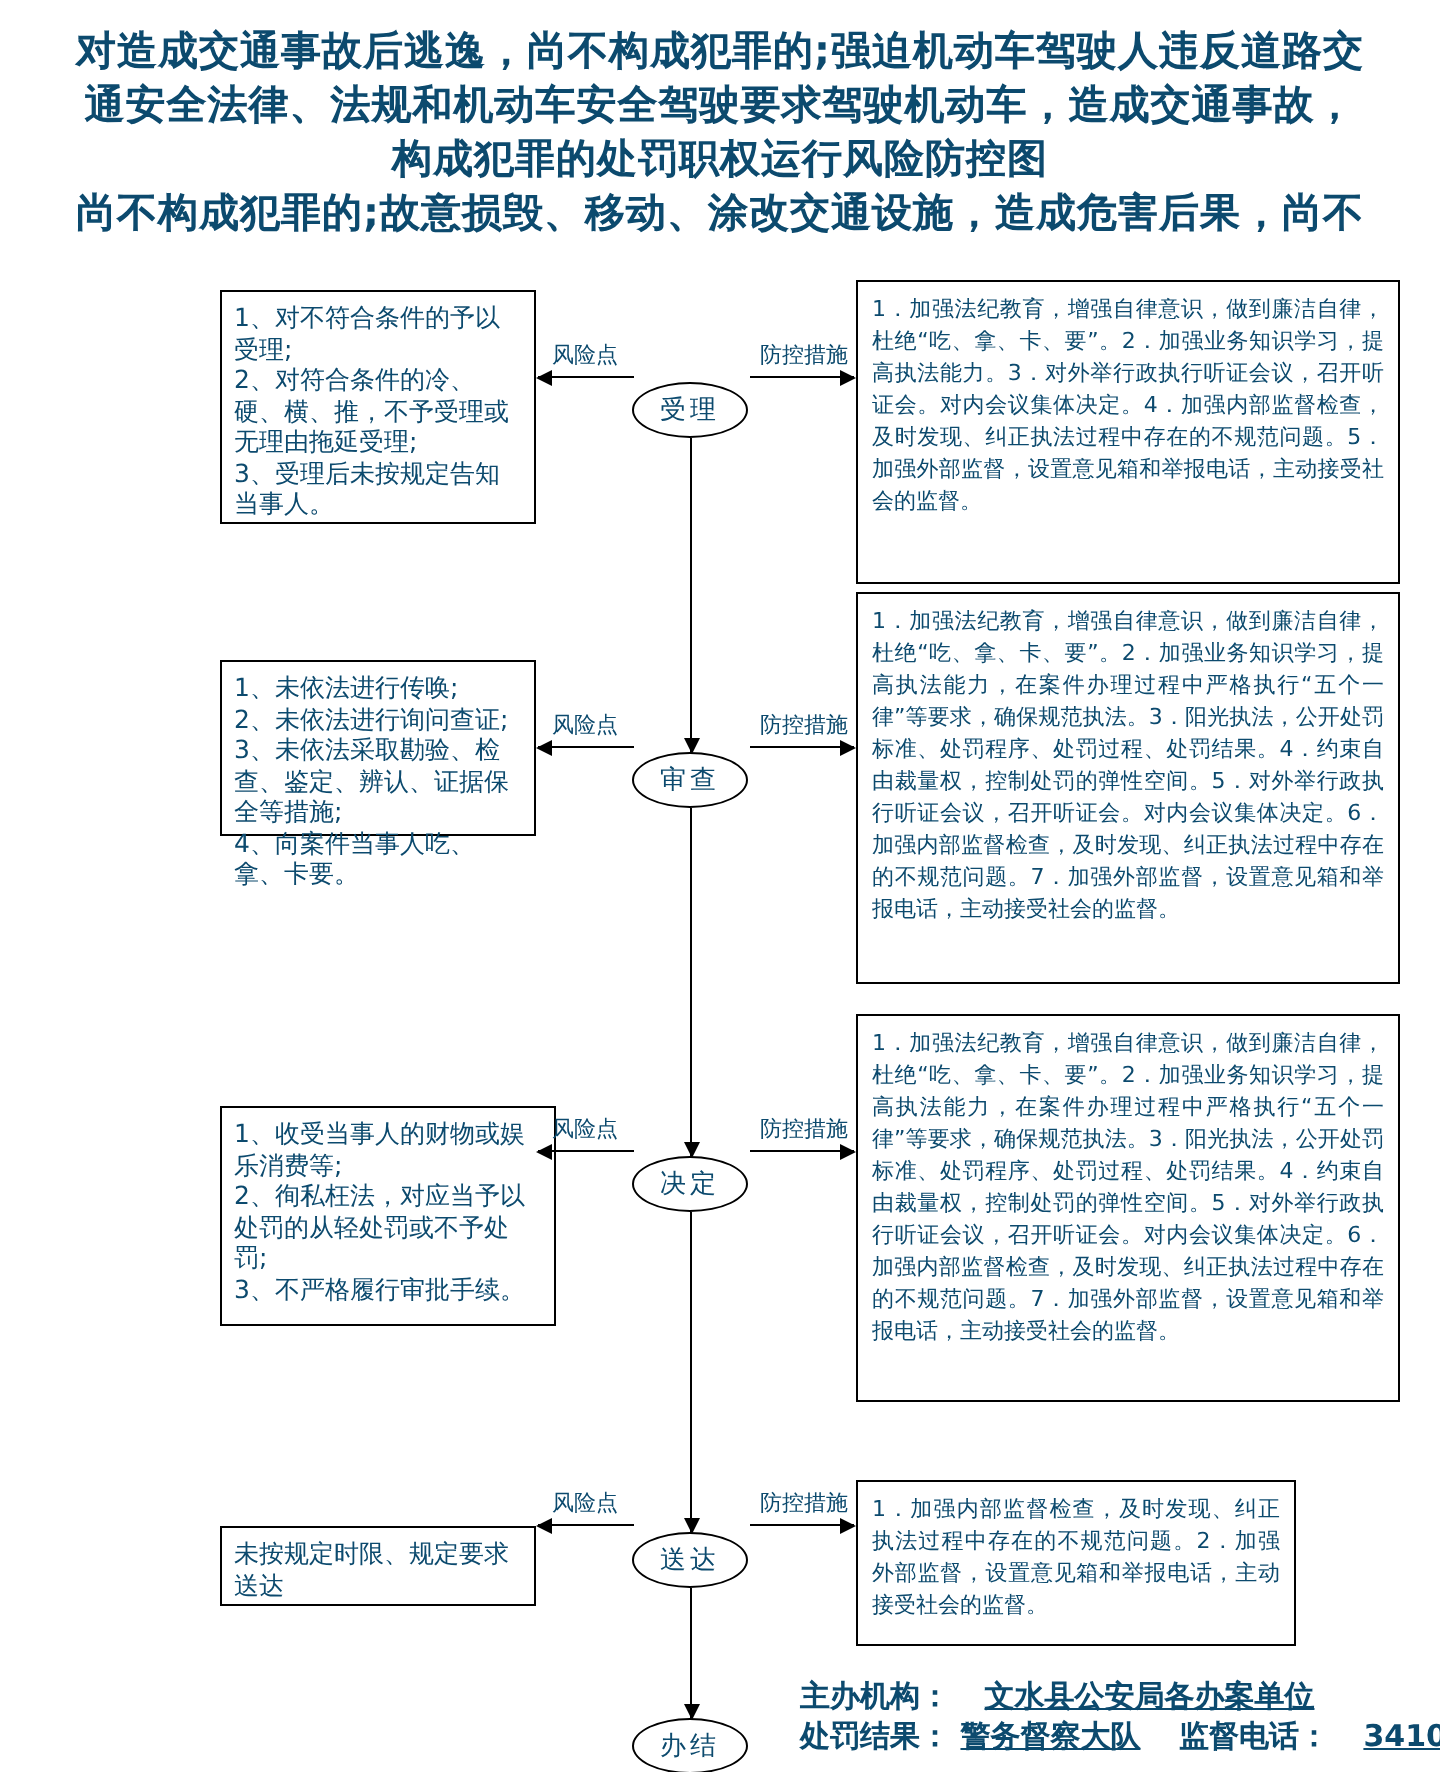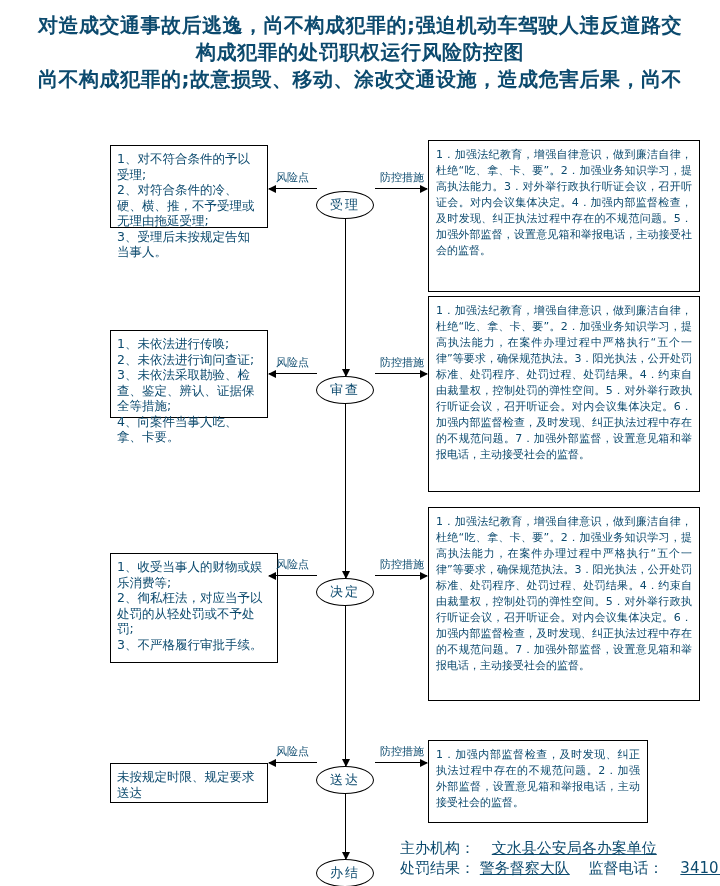--- a/index.html
+++ b/index.html
@@ -31,21 +31,21 @@
   }
   .arrow-label { position:absolute; font-size:11px; text-align:center; white-space:nowrap; }
   .hline { position:absolute; height:0; border-top:1px solid #000; }
   .vline { position:absolute; width:0; border-left:1px solid #000; }
   .ah { position:absolute; width:0; height:0; display:block; }
   .ah-left  { border-top:4px solid transparent; border-bottom:4px solid transparent; border-right:8px solid #000; left:-1px; top:-4px; }
   .ah-right { border-top:4px solid transparent; border-bottom:4px solid transparent; border-left:8px solid #000; right:-1px; top:-4px; }
   .ah-down  { border-left:4px solid transparent; border-right:4px solid transparent; border-top:8px solid #000; left:-4.5px; bottom:-1px; }
 
   
-  .r1-risk    { left:110px; top:145px; width:158px; height:83px; }
+  .r1-risk    { left:110px; top:145px; width:158px; height:117px; }
   .r1-rlabel  { left:268px; top:170px; width:49px; }
   .r1-larrow  { left:269px; top:188px; width:48px; }
   .r1-ellipse { left:316px; top:191px; }
   .r1-mlabel  { left:376px; top:170px; width:52px; }
   .r1-rarrow  { left:375px; top:188px; width:52px; }
   .r1-measure { left:428px; top:140px; width:272px; height:152px; }
   .v1 { left:345px; top:219px; height:157px; }
 
   
   .r2-risk    { left:110px; top:330px; width:158px; height:88px; }
@@ -72,34 +72,35 @@
   .r4-rlabel  { left:268px; top:744px; width:49px; }
   .r4-larrow  { left:269px; top:762px; width:48px; }
   .r4-ellipse { left:316px; top:766px;text-align:center; }
   .r4-mlabel  { left:376px; top:744px; width:52px; }
   .r4-rarrow  { left:375px; top:762px; width:52px; }
   .r4-measure { left:428px; top:740px; width:220px; height:83px; }
   .v4 { left:345px; top:794px; height:65px; }
 
   .end-ellipse { left:316px; top:859px; }
 
-  .footer-line { position:absolute; font-size:15px; font-weight:normal; white-space:nowrap; }
+  .footer-line { position:absolute; font-size:15px; font-weight:bold; white-space:nowrap; }
   .f1 { left:400px; top:839px; }
   .f2 { left:400px; top:859px; }
   .u { text-decoration:underline; }
   .gap  { margin-left:12px; }
   .gap2 { margin-left:14px; }
 </style>
 </head>
 <body>
 
 <div class="page">
 
   <div class="title">
     <div>对造成交通事故后逃逸，尚不构成犯罪的;强迫机动车驾驶人违反道路交</div>
+    <div>通安全法律、法规和机动车安全驾驶要求驾驶机动车，造成交通事故，</div>
     <div>构成犯罪的处罚职权运行风险防控图</div>
     <div>尚不构成犯罪的;故意损毁、移动、涂改交通设施，造成危害后果，尚不</div>
   </div>
 
   <div class="box risk-box r1-risk">1、对不符合条件的予以受理;
 2、对符合条件的冷、硬、横、推，不予受理或无理由拖延受理;
 3、受理后未按规定告知当事人。</div>
   <div class="arrow-label r1-rlabel">风险点</div>
   <div class="hline r1-larrow">
       <span class="ah ah-left"></span>

